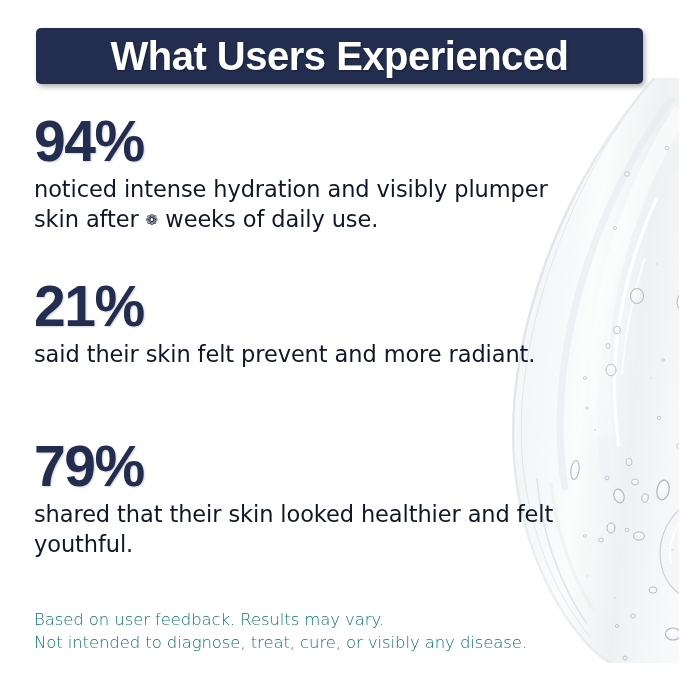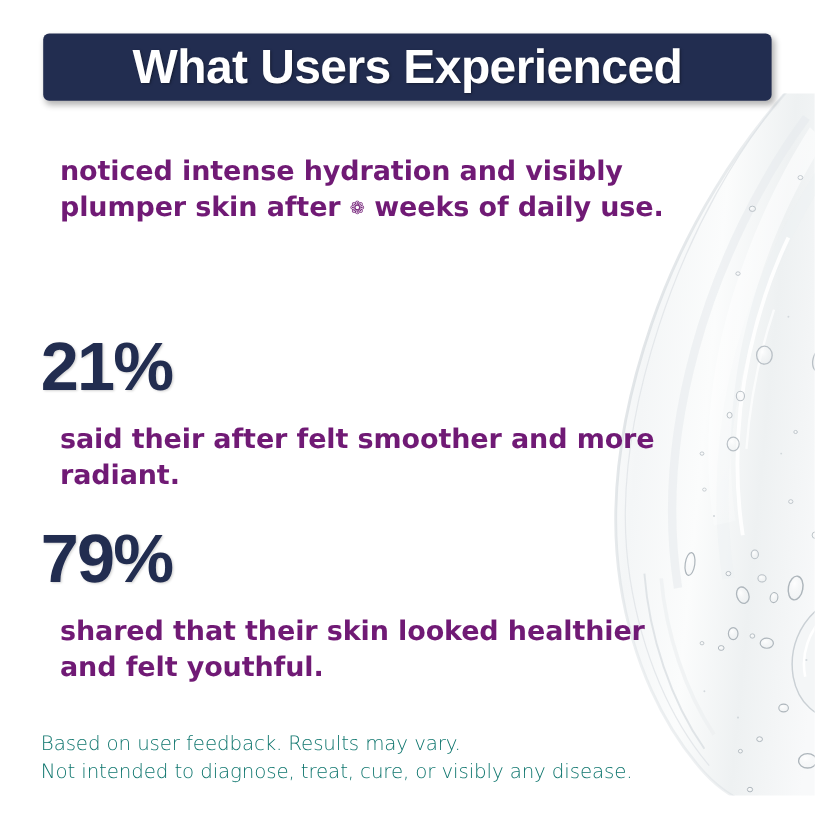--- a/index.html
+++ b/index.html
@@ -77,27 +77,27 @@
     font-family: "Liberation Sans", sans-serif;
     font-weight: bold;
     font-size: 57px;
     line-height: 1.02;
     letter-spacing: -1.5px;
     margin: 0 0 4px 0;
     text-shadow: 1px 1px 2px rgba(0,0,0,0.18);
   }
 
   .stat-desc {
-    color: #701a75;
+    color: #0f172a;
     font-family: "DejaVu Sans", sans-serif;
-    font-weight: 700;
+    font-weight: 400;
     font-size: 22.5px;
     line-height: 1.34;
     letter-spacing: -0.1px;
-    margin: 16px;
+    margin: 0;
     max-width: 556px;
   }
 
   .glyph-mark {
     font-size: 15px;
     vertical-align: 2px;
     letter-spacing: 0;
   }
 
   
@@ -233,26 +233,27 @@
       <circle cx="148" cy="520" r="0.9"></circle>
       <circle cx="196" cy="620" r="1.0"></circle>
     </g>
   </svg>
 
   <div id="header-banner">
     <div id="header-title">What Users Experienced</div>
   </div>
 
   <div class="stat-block" id="stat-block-0">
+    <div class="stat-value">94%</div>
     <p class="stat-desc"><span>noticed intense hydration and visibly plumper skin after </span><span class="glyph-mark">❁</span><span> weeks of daily use.</span></p>
   </div>
 
   <div class="stat-block" id="stat-block-1">
     <div class="stat-value">21%</div>
-    <p class="stat-desc">said their after felt smoother and more radiant.</p>
+    <p class="stat-desc">said their skin felt prevent and more radiant.</p>
   </div>
 
   <div class="stat-block" id="stat-block-2">
     <div class="stat-value">79%</div>
     <p class="stat-desc">shared that their skin looked healthier and felt youthful.</p>
   </div>
 
   <div id="disclaimer">
     <p class="disclaimer-line">Based on user feedback. Results may vary.</p>
     <p class="disclaimer-line">Not intended to diagnose, treat, cure, or visibly any disease.</p>

